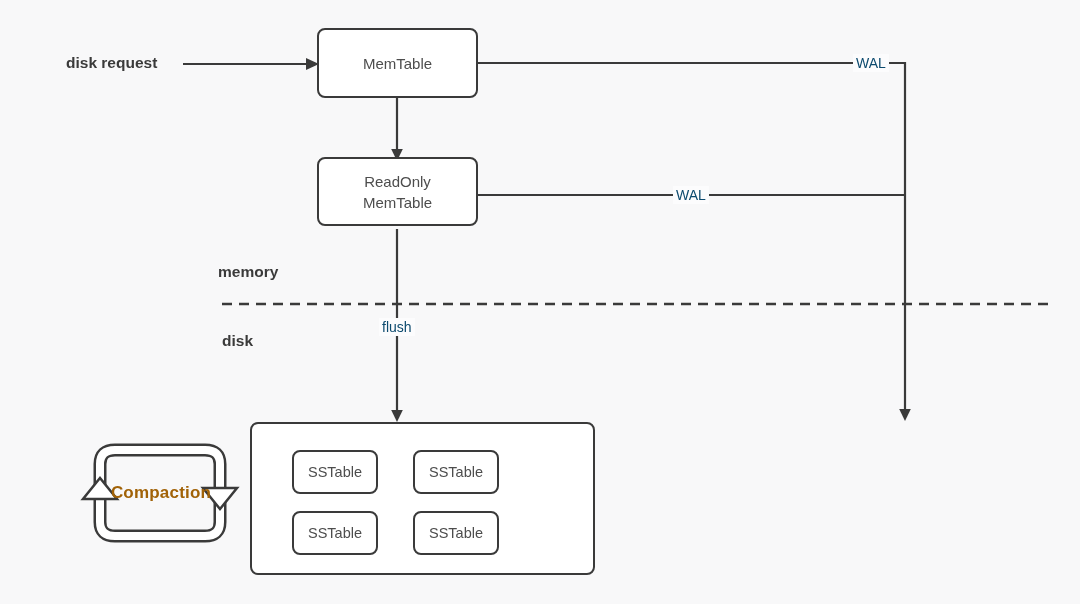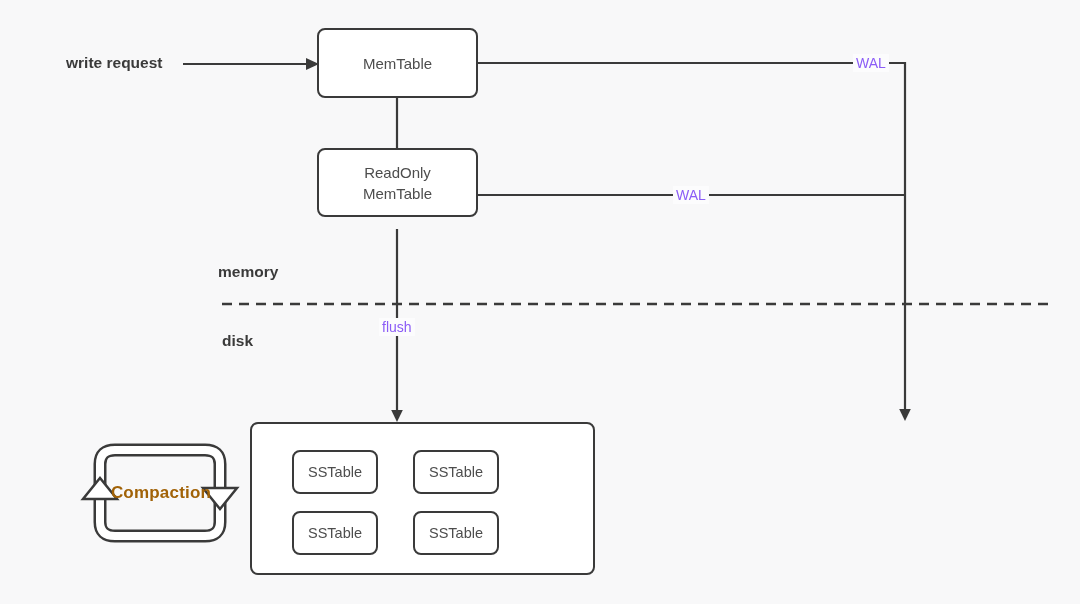--- a/index.html
+++ b/index.html
@@ -33,21 +33,21 @@
     font-size: 15px;
     line-height: 21px;
     text-align: center;
     box-sizing: border-box;
   }
   .node.sharp { border-radius: 0; border-width: 2.5px; }
   .node.group { background: #ffffff; }
   .edge-label {
     position: absolute;
     background: #f8f8f9;
-    color: #8b5cf6;
+    color: #0c4a6e;
     font-size: 14px;
     line-height: 18px;
     padding: 0 3px;
     white-space: nowrap;
   }
   .edge-label.on-line { background: #fcfcfd; }
   .free-label {
     position: absolute;
     color: #3a3a3a;
     font-size: 15.5px;
@@ -91,42 +91,42 @@
     <line x1="397" y1="229" x2="397" y2="410" stroke="#3a3a3a" stroke-width="2.2"></line>
     <polygon points="391.2,410 402.8,410 397,422" fill="#3a3a3a"></polygon>
 
     <line x1="222" y1="304" x2="1050" y2="304" stroke="#3a3a3a" stroke-width="2.6" stroke-dasharray="10 7"></line>
   </svg>
 
   <div class="node" style="left:317px; top:28px; width:161px; height:70px;">
     <span>MemTable</span>
   </div>
 
-  <div class="node" style="left:317px; top:148px; width:161px; height:69px;justify-content:center;">
+  <div class="node" style="left:317px; top:157px; width:161px; height:69px;justify-content:center;">
     <span>ReadOnly</span>
     <span>MemTable</span>
   </div>
 
   <div class="node group" style="left:250px; top:422px; width:345px; height:153px; display:block;">
     <div class="node" style="left:40px; top:26px; width:86px; height:44px; font-size:14.5px;">
       <span>SSTable</span>
     </div>
     <div class="node" style="left:161px; top:26px; width:86px; height:44px; font-size:14.5px;">
       <span>SSTable</span>
     </div>
     <div class="node" style="left:40px; top:87px; width:86px; height:44px; font-size:14.5px;">
       <span>SSTable</span>
     </div>
     <div class="node" style="left:161px; top:87px; width:86px; height:44px; font-size:14.5px;">
       <span>SSTable</span>
     </div>
   </div>
 
 
-  <div class="free-label" style="left:66px; top:54px;">write request</div>
+  <div class="free-label" style="left:66px; top:54px;">disk request</div>
 
   <div class="edge-label on-line" style="left:853px; top:54px;">WAL</div>
 
   <div class="edge-label on-line" style="left:673px; top:186px;">WAL</div>
 
   <div class="free-label" style="left:218px; top:263px;">memory</div>
 
   <div class="free-label" style="left:222px; top:332px;">disk</div>
 
   <div class="edge-label on-line" style="left:379px; top:318px;">flush</div>

